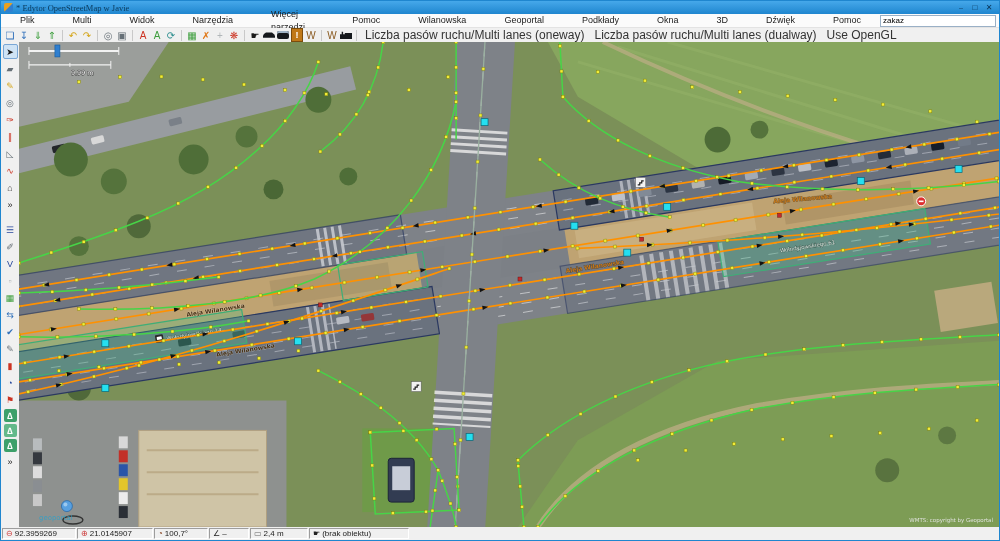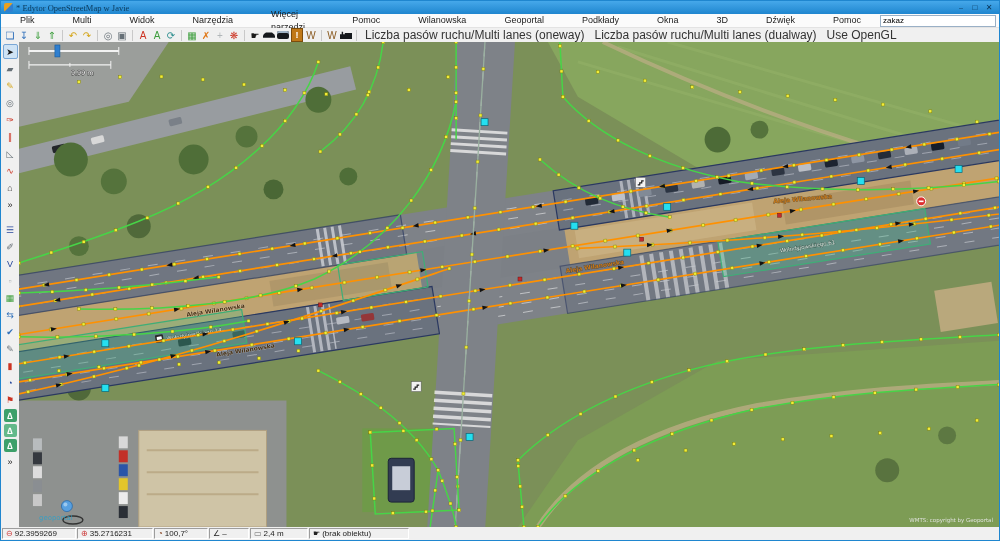--- a/index.html
+++ b/index.html
@@ -883,21 +883,21 @@
 </svg>
 </div>
 
 <div class="statusbar">
   <div class="seg" style="width:66px">
     <span class="sic" style="color:#cc3333">⊖</span>
     <span>92.3959269</span>
   </div>
   <div class="seg" style="width:68px">
     <span class="sic" style="color:#cc3333">⊕</span>
-    <span>35.2716231</span>
+    <span>21.0145907</span>
   </div>
   <div class="seg" style="width:46px">
     <span class="sic" style="color:#884422">◔</span>
     <span>100,7°</span>
   </div>
   <div class="seg" style="width:32px">
     <span class="sic">∠</span>
     <span>–</span>
   </div>
   <div class="seg" style="width:50px">

